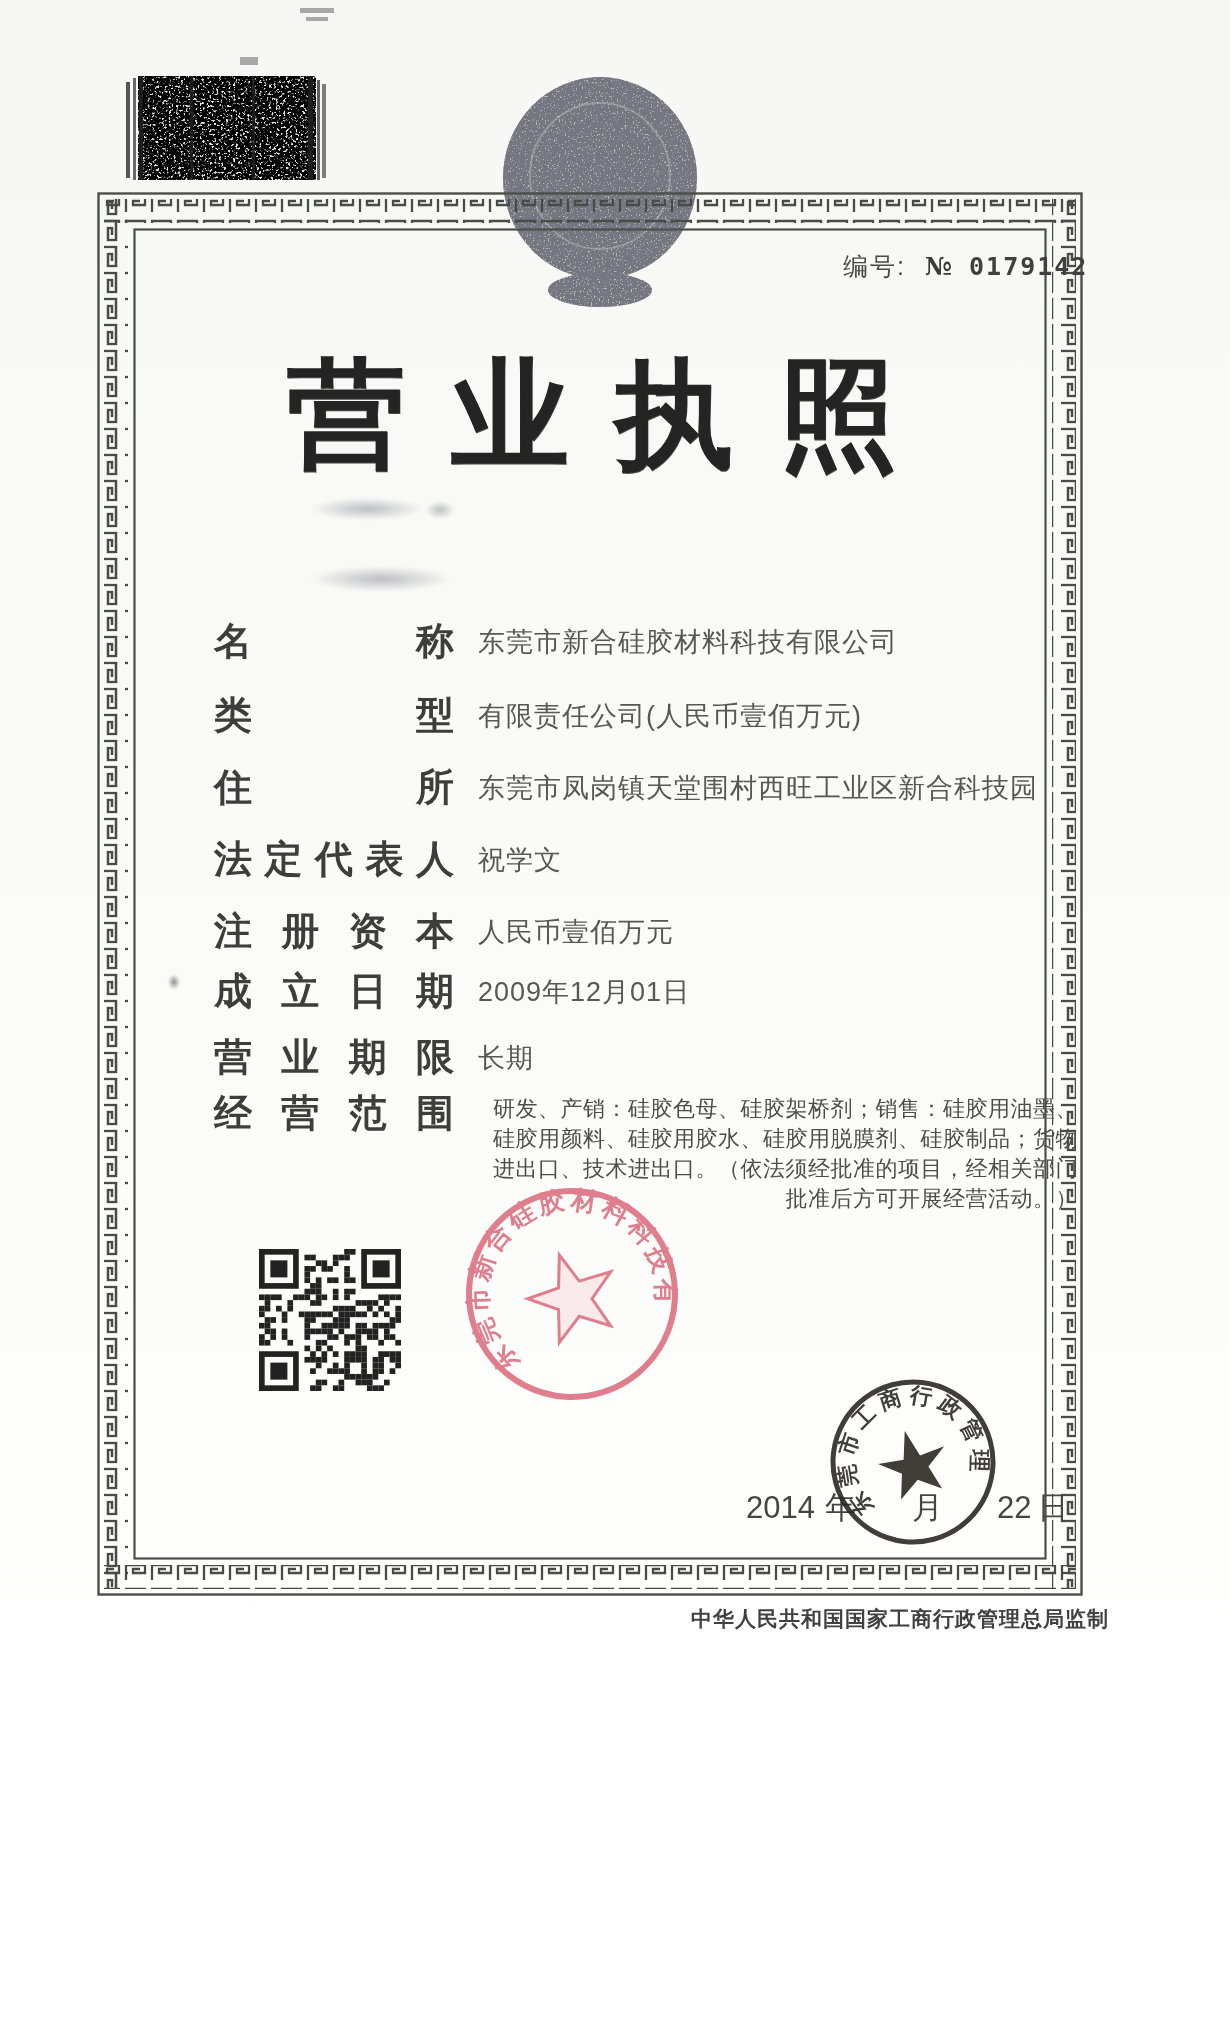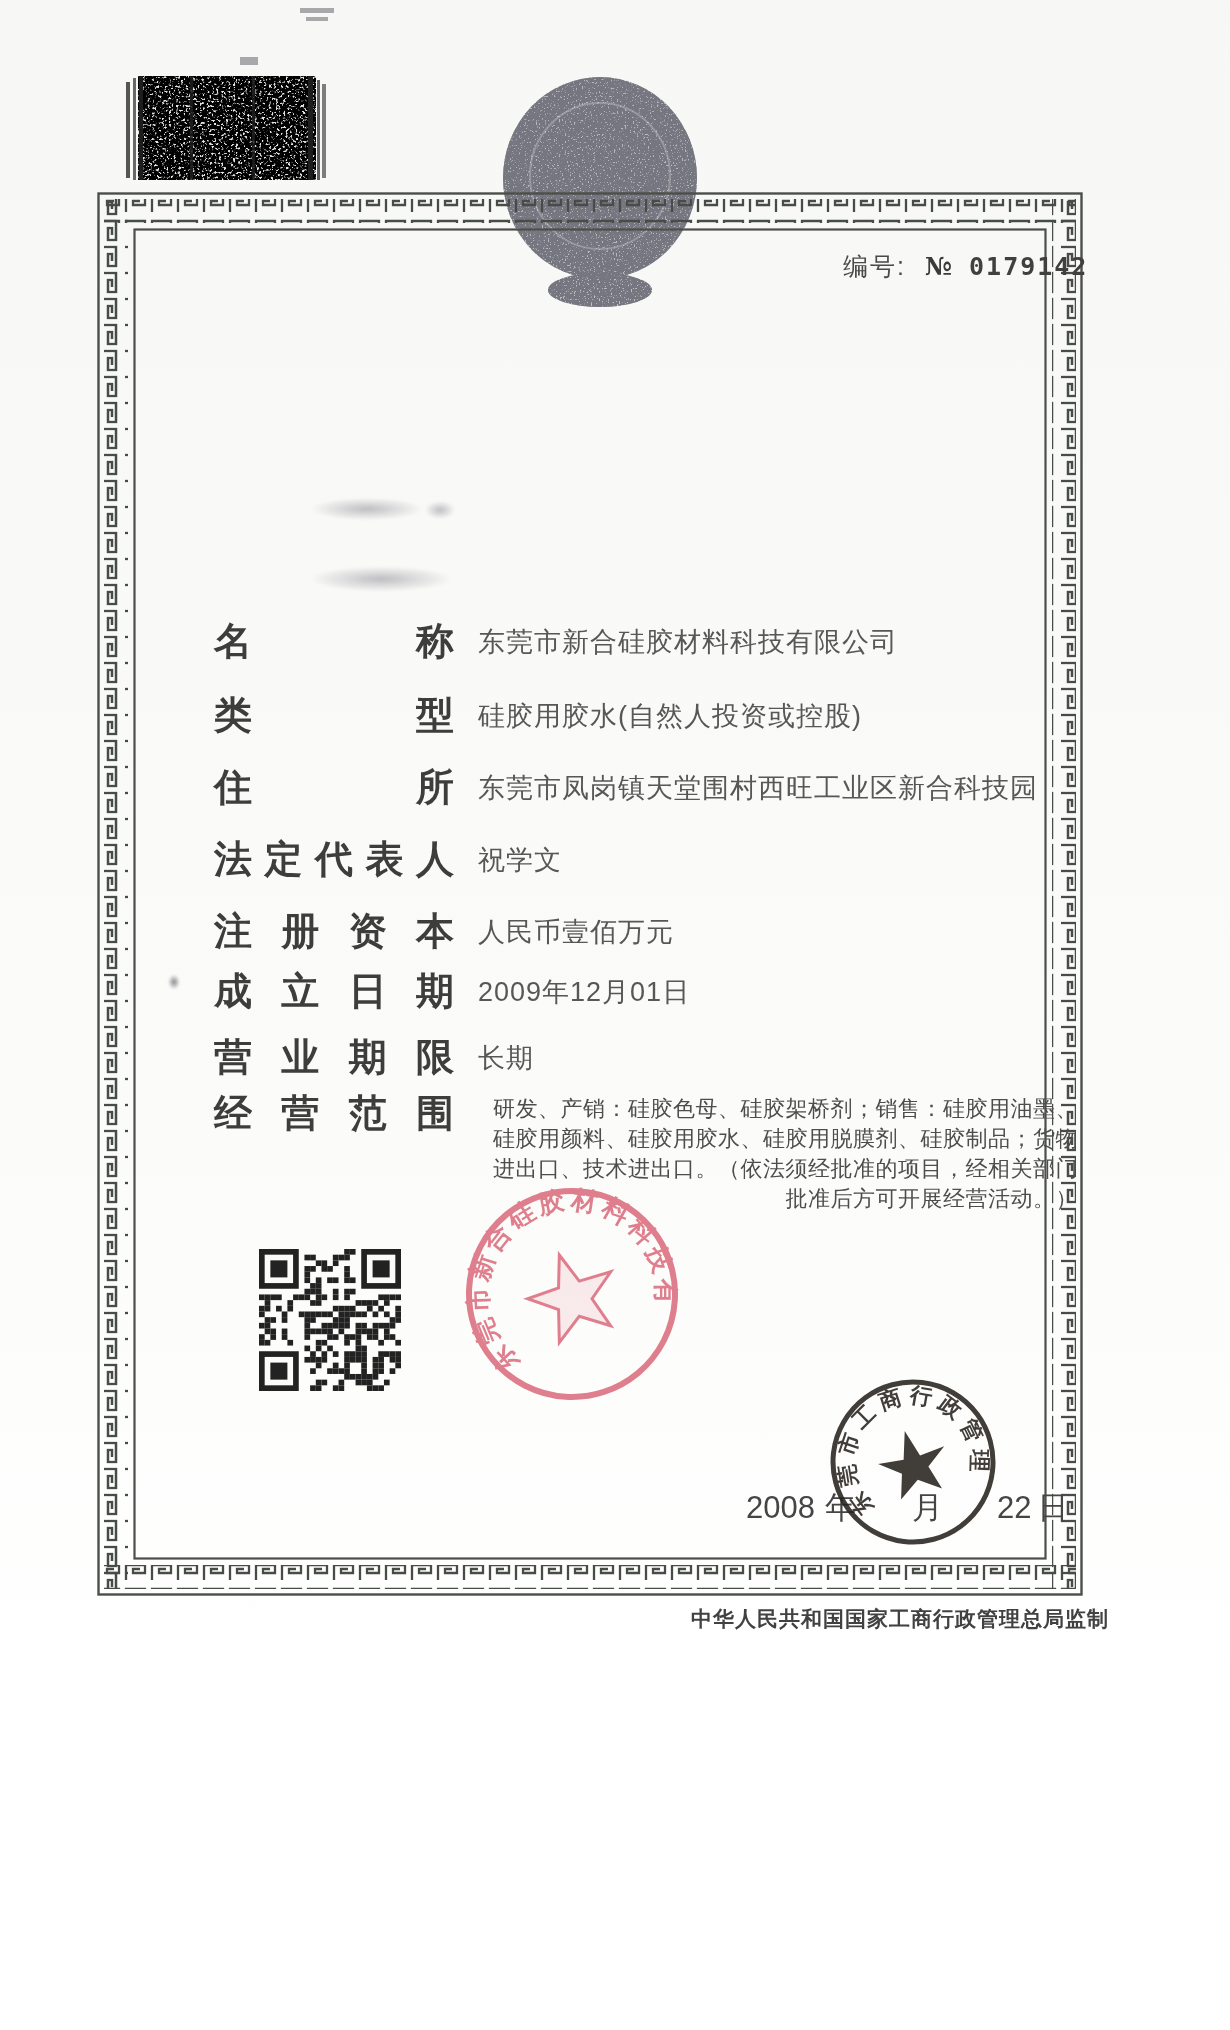--- a/index.html
+++ b/index.html
@@ -123,40 +123,41 @@
     <rect x="7" y="7" width="24" height="1390" fill="url(#meaV)"></rect>
     <rect x="955" y="7" width="24" height="1390" fill="url(#meaV)"></rect>
   </svg>
 
   <div id="serial-row" class="abs">
     <span>编号:</span>
     <span class="no" style="margin-left:10px;">№</span>
     <span class="digits">0179142</span>
   </div>
 
+  <div id="license-title" class="abs">营业执照</div>
 
 
   <div class="smudge" style="left:292px; top:494px; width:150px; height:30px;"></div>
   <div class="smudge" style="left:420px; top:498px; width:40px; height:24px;"></div>
   <div class="smudge" style="left:286px; top:562px; width:190px; height:34px;"></div>
   <div class="smudge" style="left:166px; top:972px; width:16px; height:20px; background:radial-gradient(closest-side, rgba(60,60,70,0.6), rgba(60,60,70,0) 75%);"></div>
 
   <div class="field-row" style="top:616px;">
     <div class="field-label">
         <span>名</span>
         <span>称</span>
       </div>
     <div class="field-value">东莞市新合硅胶材料科技有限公司</div>
   </div>
   <div class="field-row" style="top:690px;">
     <div class="field-label">
         <span>类</span>
         <span>型</span>
       </div>
-    <div class="field-value">硅胶用胶水(自然人投资或控股)</div>
+    <div class="field-value">有限责任公司(人民币壹佰万元)</div>
   </div>
   <div class="field-row" style="top:762px;">
     <div class="field-label">
         <span>住</span>
         <span>所</span>
       </div>
     <div class="field-value">东莞市凤岗镇天堂围村西旺工业区新合科技园</div>
   </div>
   <div class="field-row" style="top:834px;">
     <div class="field-label">
@@ -431,21 +432,21 @@
       </defs>
       <text font-size="26" font-weight="700" fill="#d44f63" letter-spacing="4" font-family="Liberation Sans, sans-serif">
         <textPath href="#redArc">东莞市新合硅胶材料科技有限公司</textPath>
       </text>
       <polygon points="135,94 145.9,125 178.7,125.8 152.6,145.7 162,177.2 135,158.5 108,177.2 117.4,145.7 91.3,125.8 124.1,125" fill="rgba(212,79,99,0.15)" stroke="#d44f63" stroke-width="3"></polygon>
     </g>
   </svg>
 
 
   <div id="issue-date" class="abs">
-    <span>2008</span><span class="yu">年</span><span class="mu">月</span><span class="dd">22</span><span class="du">日</span>
+    <span>2014</span><span class="yu">年</span><span class="mu">月</span><span class="dd">22</span><span class="du">日</span>
   </div>
 
   <svg class="abs" style="left:813px; top:1362px;" width="200" height="200" viewBox="0 0 200 200">
     <g transform="rotate(-15 100 100)" opacity="0.87">
       <circle cx="100" cy="100" r="80" fill="none" stroke="#26221d" stroke-width="5"></circle>
       <defs>
         <path id="blackArc" d="M51.7 133.9 A59 59 0 1 1 148.3 133.9" fill="none"></path>
       </defs>
       <text font-size="22" font-weight="700" fill="#26221d" letter-spacing="6" font-family="Liberation Sans, sans-serif">
         <textPath href="#blackArc">东莞市工商行政管理局</textPath>

